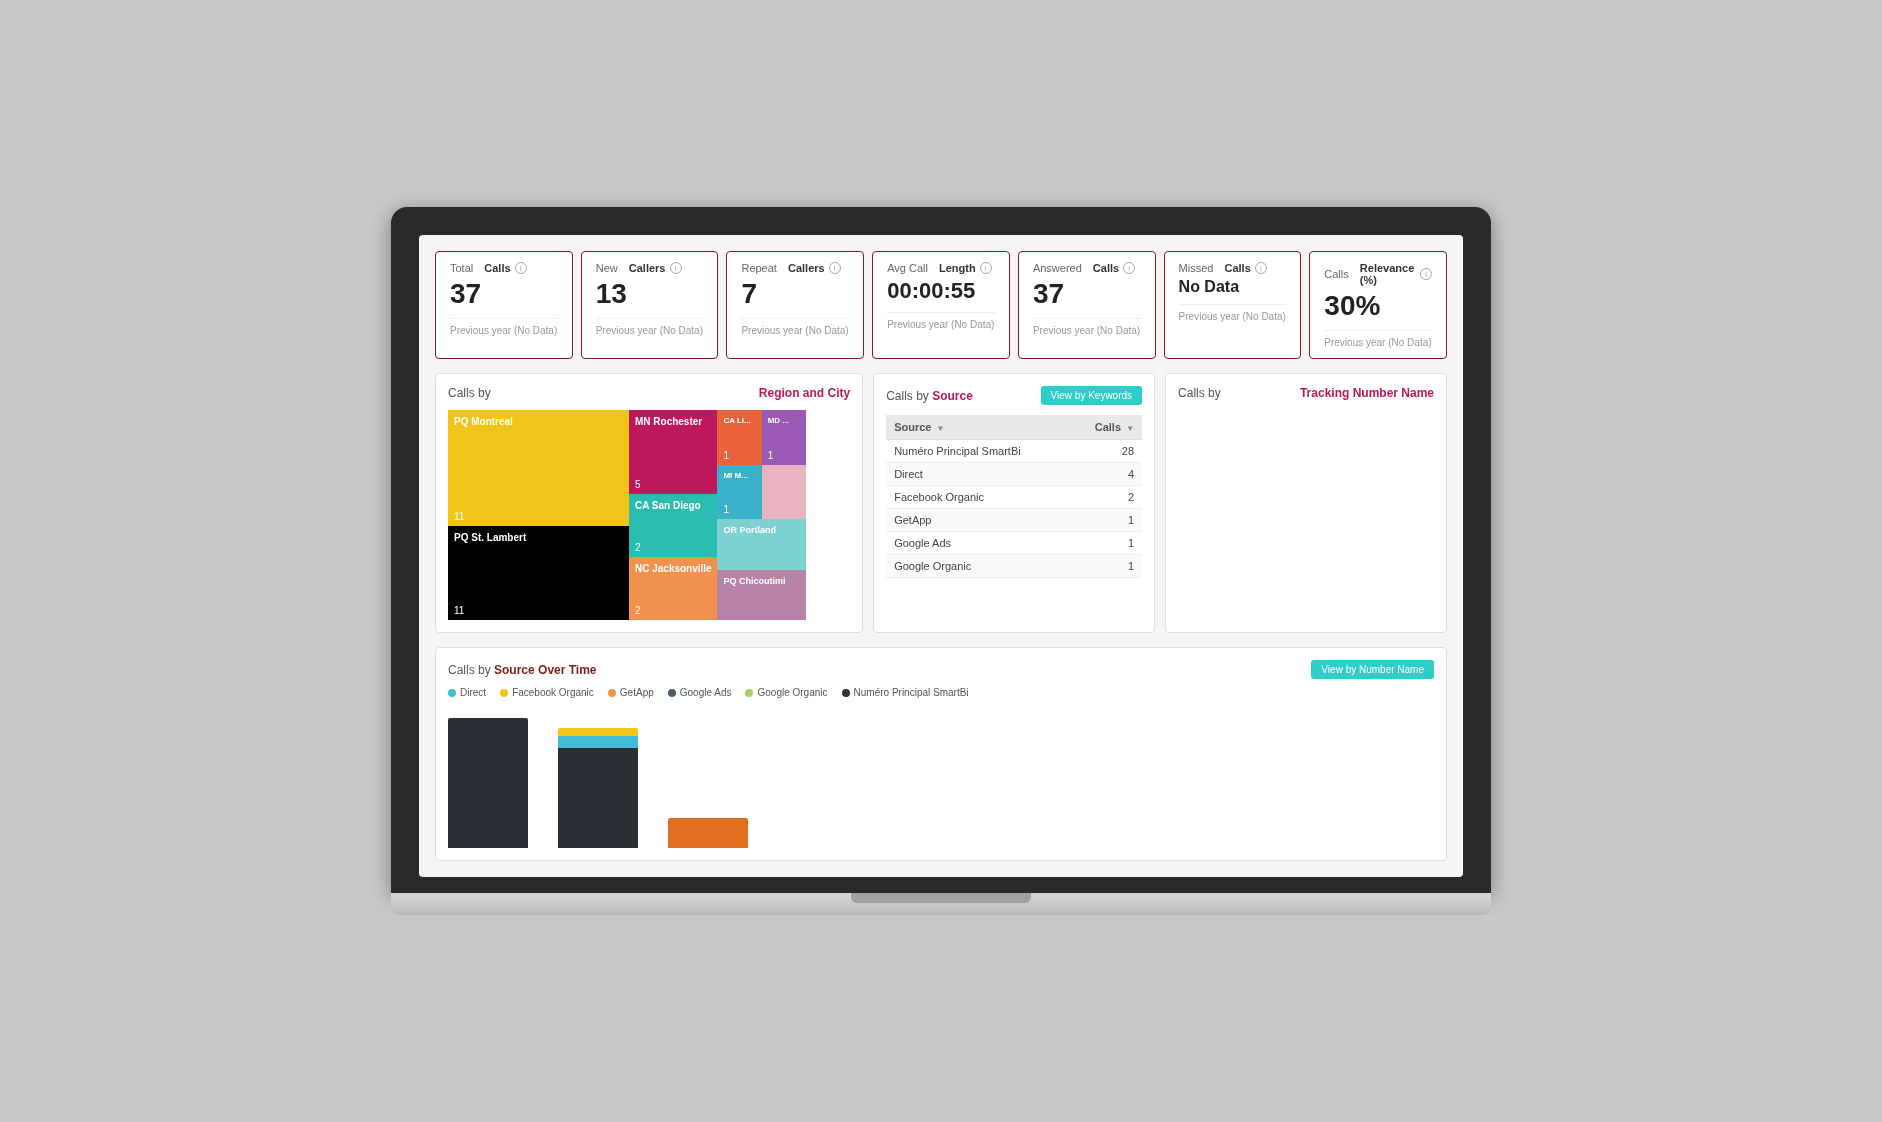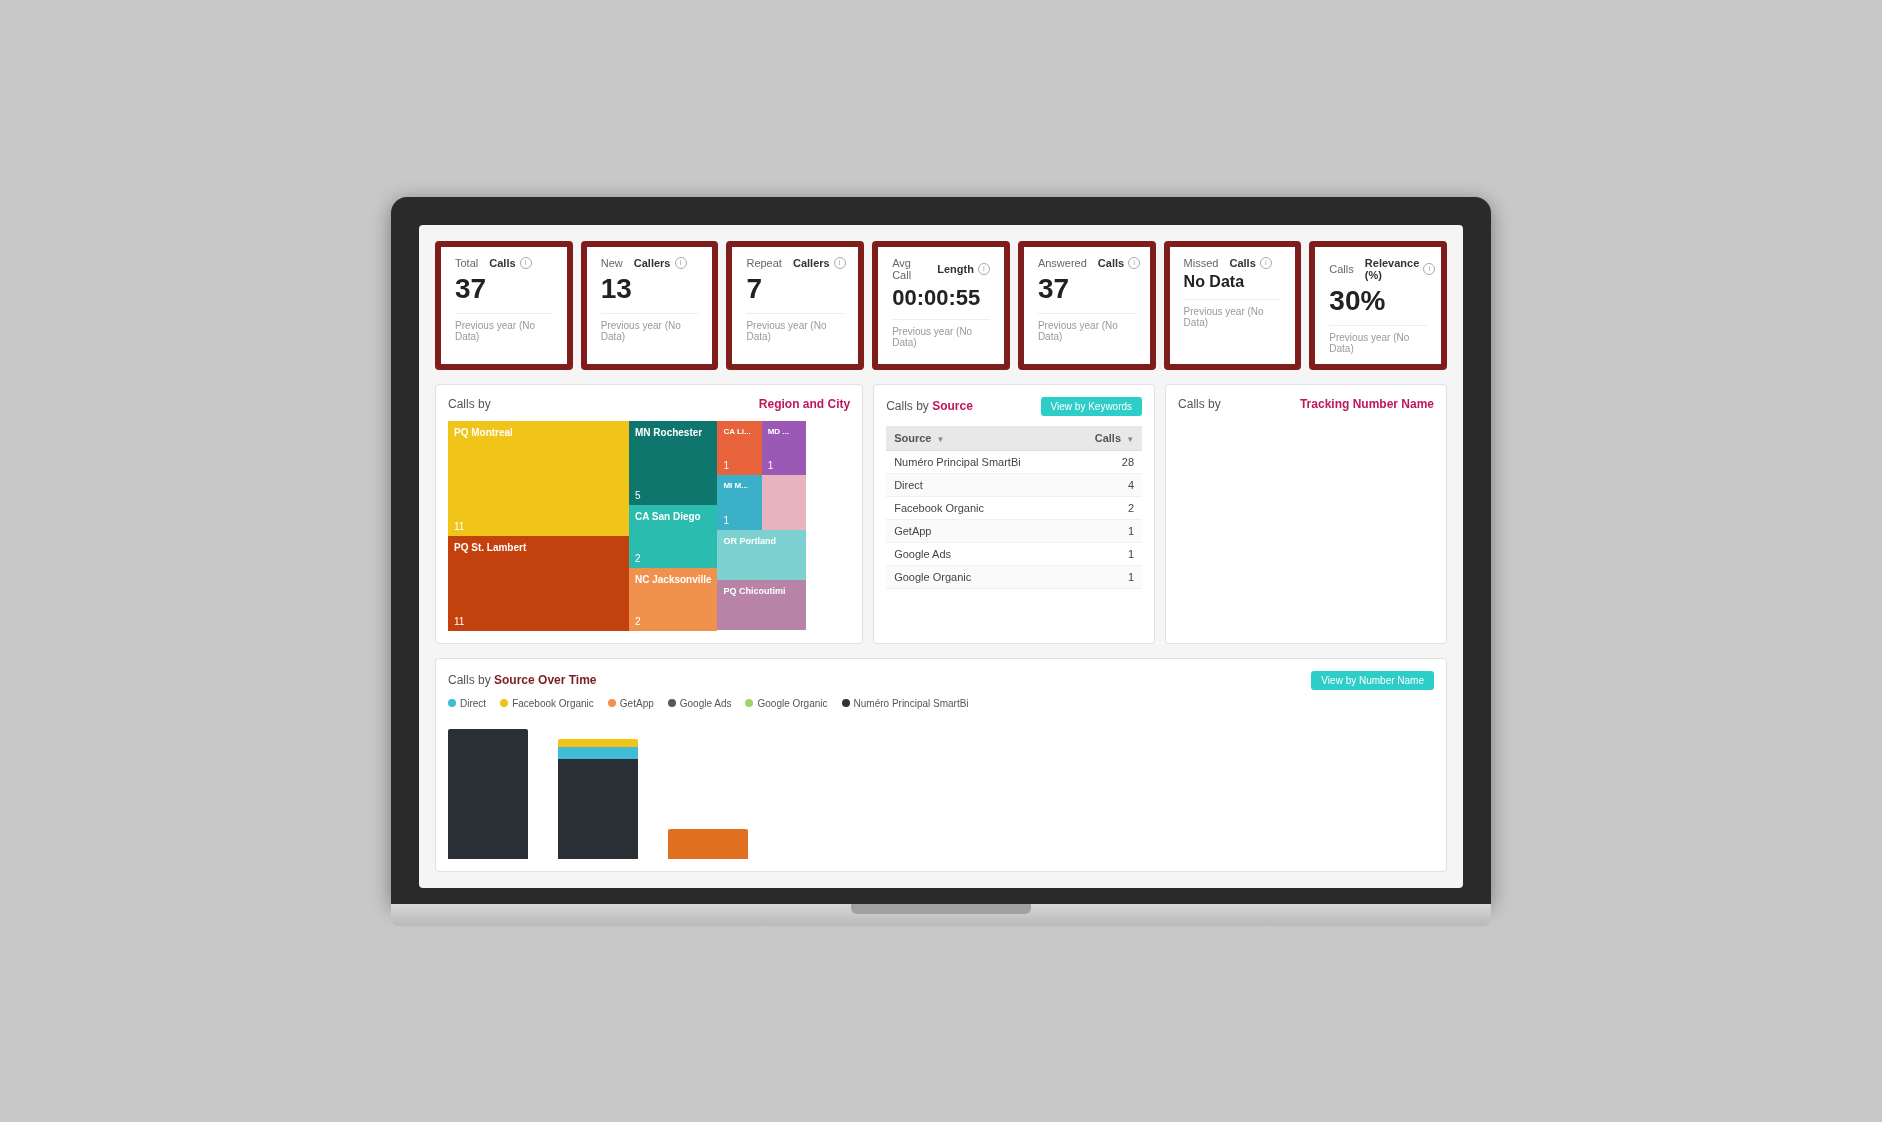--- a/index.html
+++ b/index.html
@@ -56,21 +56,21 @@
 
     
     .metrics-row {
       display: flex;
       gap: 8px;
       margin-bottom: 14px;
     }
 
     .metric-card {
       background: #fff;
-      border: 6px solid #7f1d1d;
+      border: 1px solid #7f1d1d;
       border-radius: 4px;
       padding: 10px 14px;
       flex: 1;
       min-width: 0;
     }
 
     .metric-title {
       font-size: 11px;
       color: #666;
       display: flex;
@@ -398,26 +398,26 @@
             <div class="chart-title">
               <span>Calls by</span>&nbsp;<span class="bold">Region and City</span>
             </div>
             <div class="treemap">
 
               <div class="treemap-cell" style="background:#f0c419;left:0%;top:0%;width:45%;height:55%;">
                 <span class="cell-label">PQ Montreal</span>
                 <span class="cell-value">11</span>
               </div>
 
-              <div class="treemap-cell" style="background:#c2410c;left:0%;top:55%;width:45%;height:45%;">
+              <div class="treemap-cell" style="background:#000000;left:0%;top:55%;width:45%;height:45%;">
                 <span class="cell-label">PQ St. Lambert</span>
                 <span class="cell-value">11</span>
               </div>
 
-              <div class="treemap-cell" style="background:#0f766e;left:45%;top:0%;width:22%;height:40%;">
+              <div class="treemap-cell" style="background:#be185d;left:45%;top:0%;width:22%;height:40%;">
                 <span class="cell-label">MN Rochester</span>
                 <span class="cell-value">5</span>
               </div>
 
               <div class="treemap-cell" style="background:#2bbcb0;left:45%;top:40%;width:22%;height:30%;">
                 <span class="cell-label">CA San Diego</span>
                 <span class="cell-value">2</span>
               </div>
 
               <div class="treemap-cell" style="background:#f0924d;left:45%;top:70%;width:22%;height:30%;">

